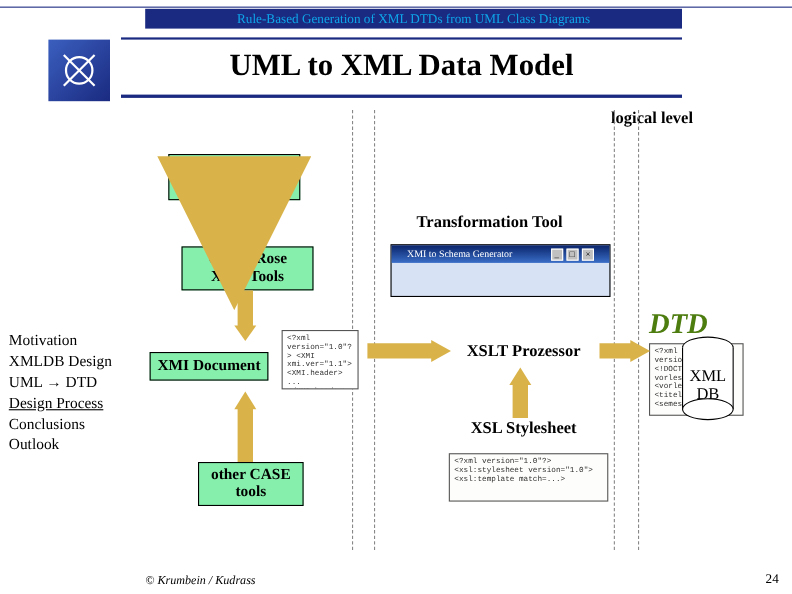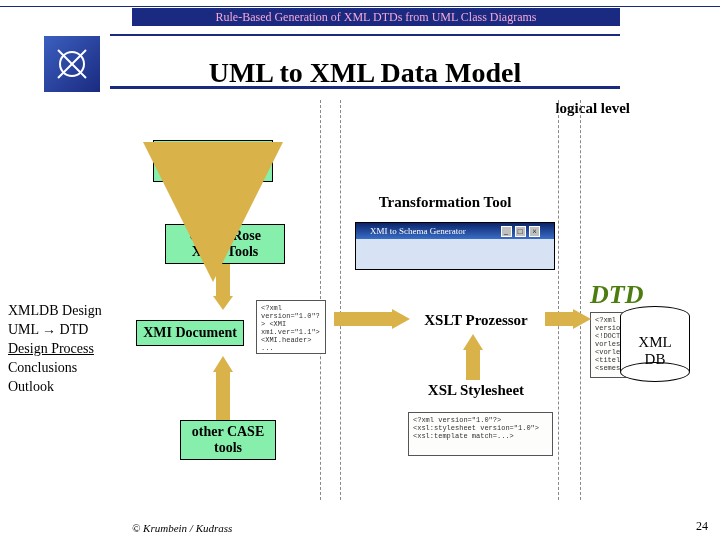--- a/index.html
+++ b/index.html
@@ -6,35 +6,35 @@
   body {
     width: 720px; height: 540px;
     font-family: "Times New Roman", serif;
     background: #fff;
     position: relative;
     overflow: hidden;
   }
   .top-rule { position:absolute; left:0; right:0; top:6px; height:1px; background:#1a2a80; }
   .header-bar {
     position:absolute; left:132px; right:100px; top:8px; height:18px;
-    background:#1a2a80; color:#f9a8d4; font-size:12px;
+    background:#1a2a80; color:#0ea5e9; font-size:12px;
     display:flex; align-items:center; justify-content:center;
   }
   .logo-box {
     position:absolute; left:44px; top:36px; width:56px; height:56px;
     background: linear-gradient(135deg,#3b5fbf 0%, #1a2a80 100%);
     display:flex; align-items:center; justify-content:center;
   }
   .logo-box svg { width:40px; height:40px; }
   .title-line-top {
     position:absolute; left:110px; right:100px; top:34px; height:2px; background:#1a2a80;
   }
   .main-title {
     position:absolute; left:110px; right:100px; top:44px;
-    text-align:center; font-size:28px; font-weight:bold; color:#000;margin-top:13px;
+    text-align:center; font-size:28px; font-weight:bold; color:#000;
   }
   .title-line-bot {
     position:absolute; left:110px; right:100px; top:86px; height:3px; background:#1a2a80;
   }
   .level-row {
     position:absolute; top:100px; left:120px; right:60px; height:22px;
     font-size:15px; font-weight:bold;
   }
   .level-conceptual { position:absolute; left:25px; }
   .level-logical    { position:absolute; right:30px; }
@@ -82,21 +82,21 @@
 
   .toolwin {
     position:absolute; left:355px; top:222px; width:200px; height:48px;
     border:1px solid #000; background:#d7e3f4;
   }
   .toolwin .tbar { height:16px; background:linear-gradient(#0a246a,#3a6ec7);
                    color:#fff; font-size:9px; display:flex; align-items:center; padding:0 14px; justify-content:space-between;}
   .tbar .btns span{ display:inline-block; width:11px;height:11px;background:#c0c0c0;border:1px solid #fff; margin-left:1px; font-size:8px; line-height:9px; text-align:center; color:#000;}
 
   .cylinder {
-    position:absolute; left:620px; top:306px; width:70px; height:76px;
+    position:absolute; left:620px; top:306px; width:47px; height:76px;
   }
   .cylinder .body { position:absolute; left:0; top:10px; right:0; bottom:10px;
                     border-left:1.5px solid #000; border-right:1.5px solid #000; background:#fff;}
   .cylinder .cap  { position:absolute; left:0; right:0; height:20px; border:1.5px solid #000;
                     border-radius:50%; background:#fff;}
   .cylinder .cap.top{ top:0;} .cylinder .cap.bot{ bottom:0;}
   .cylinder .txt { position:absolute; left:0; right:0; top:28px; text-align:center;
                    font-size:15px; line-height:1.1;}
 
   .arrow { position:absolute; }
@@ -126,20 +126,21 @@
 <div class="level-row">
   <span class="level-logical">logical level</span>
 </div>
 
 <div class="vdash a"></div>
 <div class="vdash b"></div>
 <div class="vdash c"></div>
 <div class="vdash d"></div>
 
 <div class="toc">
+  <div>Motivation</div>
   <div>XMLDB Design</div>
   <div>UML → DTD</div>
   <div class="active">Design Process</div>
   <div>Conclusions</div>
   <div>Outlook</div>
 </div>
 
 <div class="box rational">
   <span>Rational Rose</span>
   <svg class="rose-icon" viewBox="0 0 26 18">

